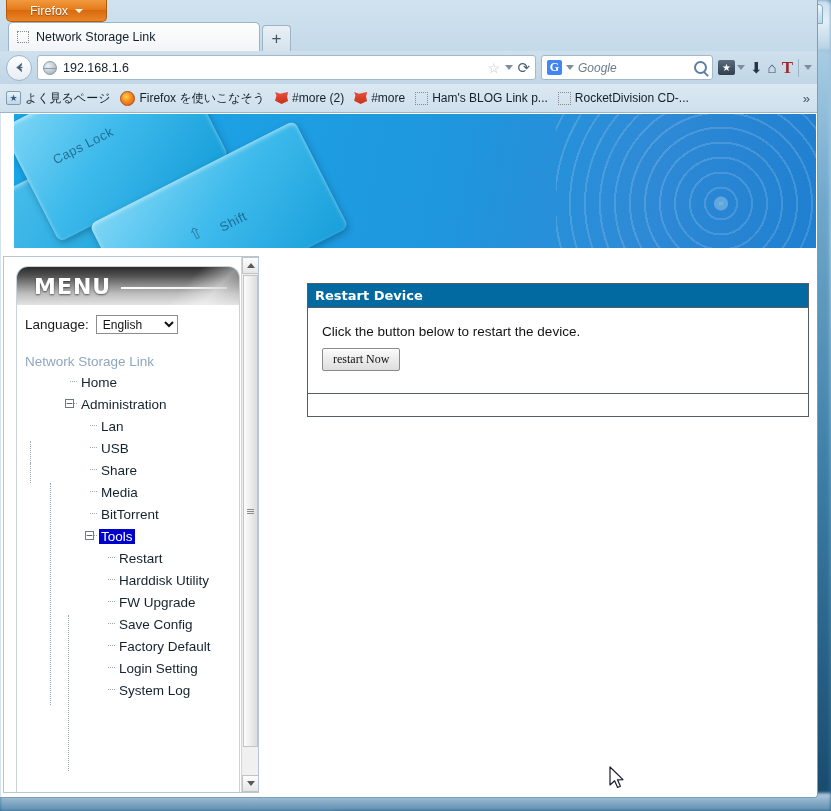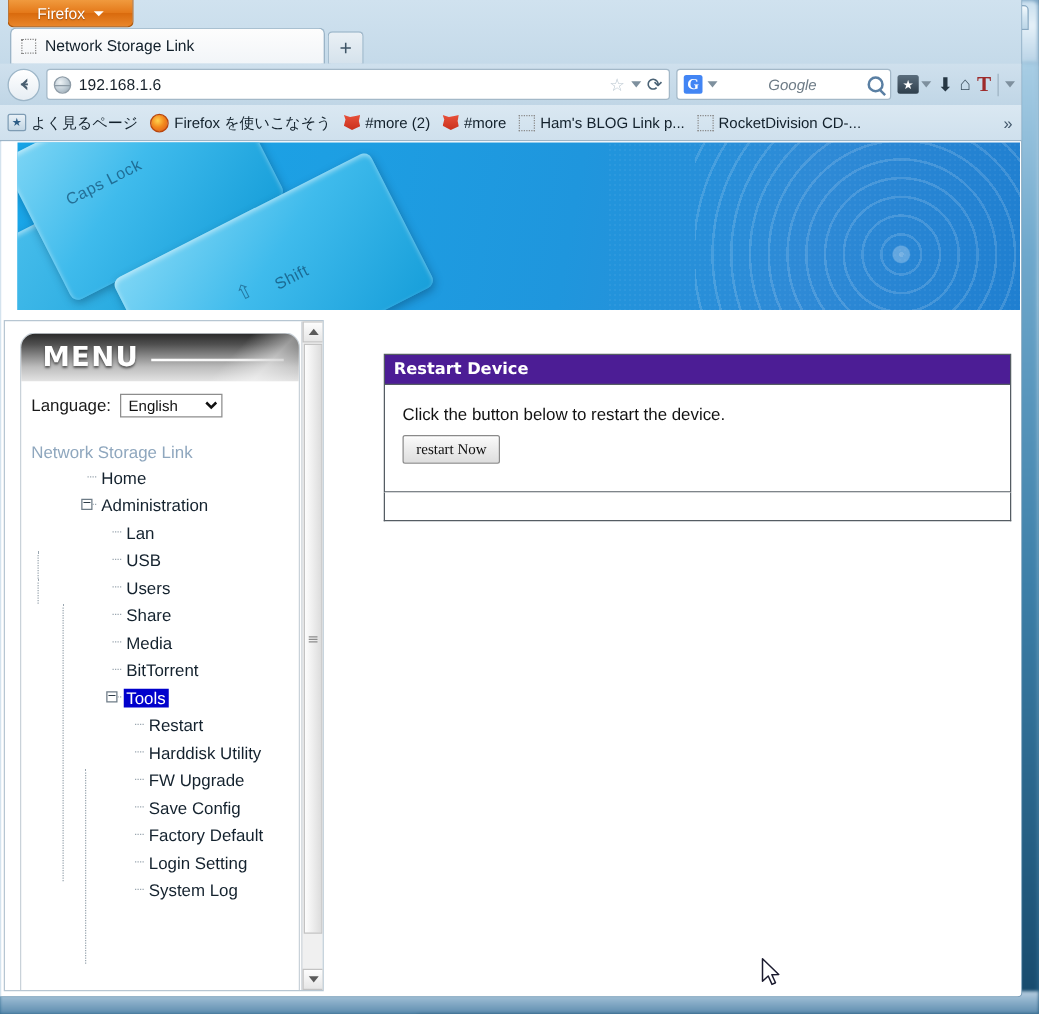--- a/index.html
+++ b/index.html
@@ -150,21 +150,21 @@
 
   .searchbar {
     width:172px; height:25px; background:#fff; border:1px solid #a3b8c8;
     border-radius:3px; display:flex; align-items:center; padding:0 5px; gap:4px; flex:none;
   }
   .g-icon {
     width:15px;height:15px;background:#4285f4;color:#fff;font-weight:bold;
     font-size:12px; display:flex;align-items:center;justify-content:center;
     border-radius:2px; font-family:"Liberation Serif", serif; flex:none;
   }
-  .search-label { flex:1; font-size:12px; color:#6d7b86; font-style:italic;text-align:center; }
+  .search-label { flex:1; font-size:12px; color:#6d7b86; font-style:italic; }
   .mag {
     width:13px;height:13px;border:2px solid #5a7fa3;border-radius:50%;position:relative;flex:none;
   }
   .mag::after{content:'';position:absolute;right:-4px;bottom:-3px;width:6px;height:2px;background:#5a7fa3;transform:rotate(45deg);}
 
   .navicon { display:flex;align-items:center; gap:2px; flex:none; color:#30414f; }
   .bm-star-box {
     width:17px;height:15px;background:linear-gradient(180deg,#5a6d7d,#2f3f4c);
     border-radius:2px;display:flex;align-items:center;justify-content:center;
     color:#fff;font-size:10px;
@@ -361,21 +361,21 @@
     border:1px solid #c3c3c3;
     display:flex; align-items:center; justify-content:center;
   }
   .grip { width:7px; height:5px; }
   .grip div { height:1px; background:#8c8c8c; margin-bottom:1px; }
 
   
   .content { position:absolute; left:306px; top:170px; width:502px; }
   .panel { width:502px; border:1px solid #555d63; background:#fff; }
   .panel-head {
-    height:24px; background:#4c1d95; color:#fff; font-weight:bold;
+    height:24px; background:#0369a1; color:#fff; font-weight:bold;
     font-size:13px; display:flex; align-items:center; padding-left:7px;
     font-family:"DejaVu Sans", sans-serif;
     border-bottom:1px solid #555d63;
   }
   .panel-body { padding:16px 0 22px 14px; }
   .panel-text { font-size:13.5px; color:#131313; margin-bottom:9px; }
   .restart-btn {
     font-family:Liberation Serif, serif; font-size:12px;
     padding:3px 10px; color:#111;
     background: linear-gradient(180deg,#fbfbfb 0%, #ededed 45%, #dedede 100%);
@@ -543,23 +543,20 @@
               <span class="expander exp-admin">−</span>
               <span class="lbl">Administration</span>
             </div>
             <div class="tnode lvl2">
               <span class="lbl">Lan</span>
             </div>
             <div class="tnode lvl2">
               <span class="lbl">USB</span>
             </div>
             <div class="tnode lvl2">
-              <span class="lbl">Users</span>
-            </div>
-            <div class="tnode lvl2">
               <span class="lbl">Share</span>
             </div>
             <div class="tnode lvl2">
               <span class="lbl">Media</span>
             </div>
             <div class="tnode lvl2">
               <span class="lbl">BitTorrent</span>
             </div>
             <div class="tnode lvl2 sel">
               <span class="expander exp-tools">−</span>

